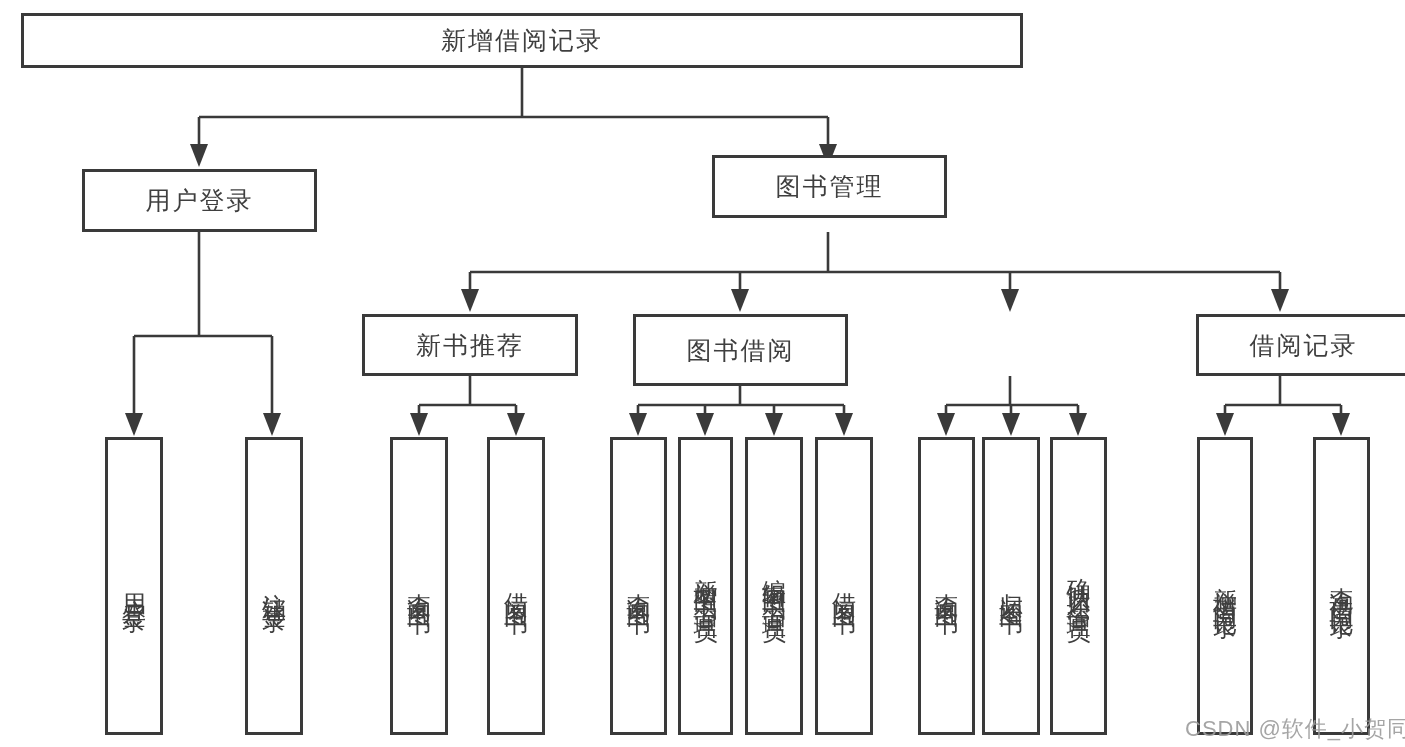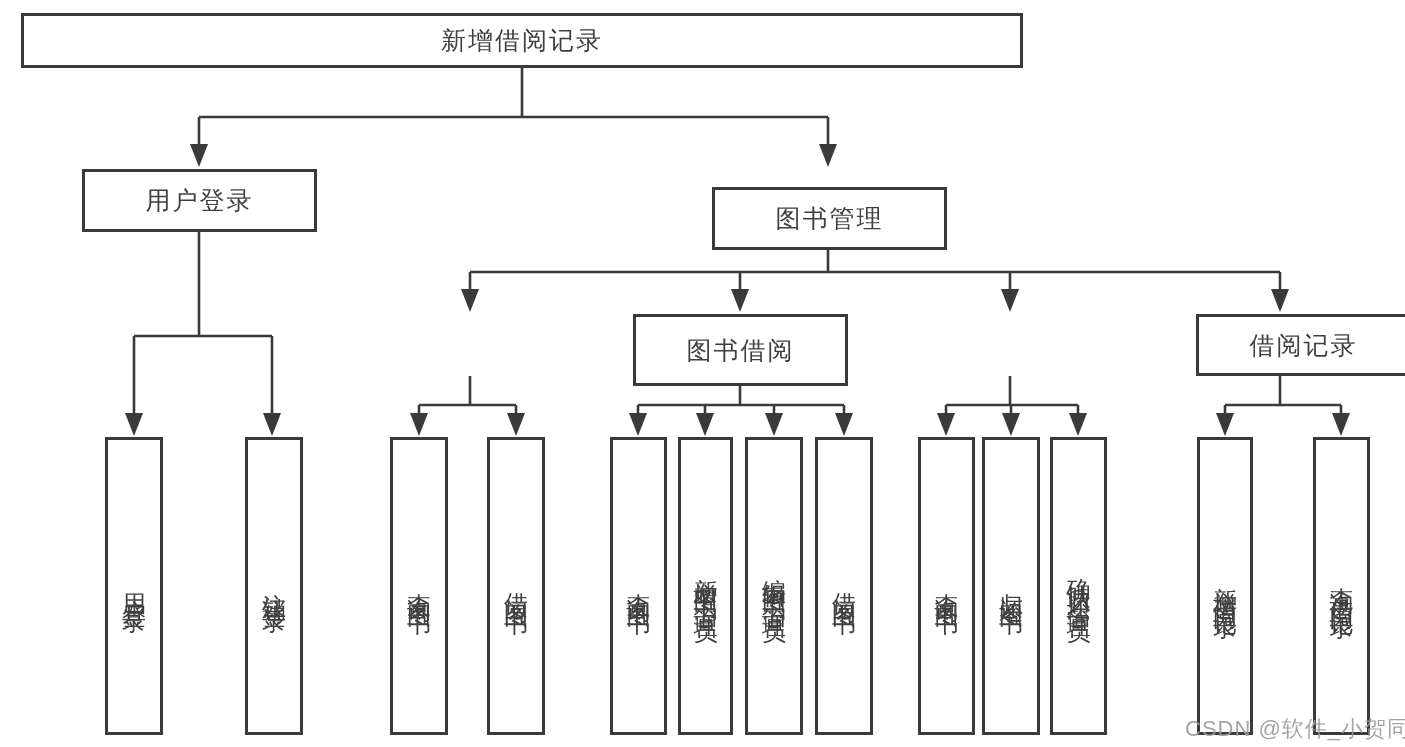--- a/index.html
+++ b/index.html
@@ -108,24 +108,27 @@
     </g>
   </svg>
 
   <div class="box h" style="left:21px;top:13px;width:1002px;height:55px">
     <span>新增借阅记录</span>
   </div>
 
   <div class="box h" style="left:82px;top:169px;width:235px;height:63px">
     <span>用户登录</span>
   </div>
-  <div class="box h" style="left:712px;top:187px;width:235px;height:63px">
+  <div class="box h" style="left:712px;top:155px;width:235px;height:63px">
     <span>图书管理</span>
   </div>
 
+  <div class="box h" style="left:362px;top:314px;width:216px;height:62px">
+    <span>新书推荐</span>
+  </div>
   <div class="box h" style="left:633px;top:314px;width:215px;height:72px">
     <span>图书借阅</span>
   </div>
   <div class="box h" style="left:1196px;top:314px;width:215px;height:62px">
     <span>借阅记录</span>
   </div>
 
   <div class="box v" style="left:105px;top:437px;width:58px;height:298px">
     <span>用户登录</span>
   </div>

